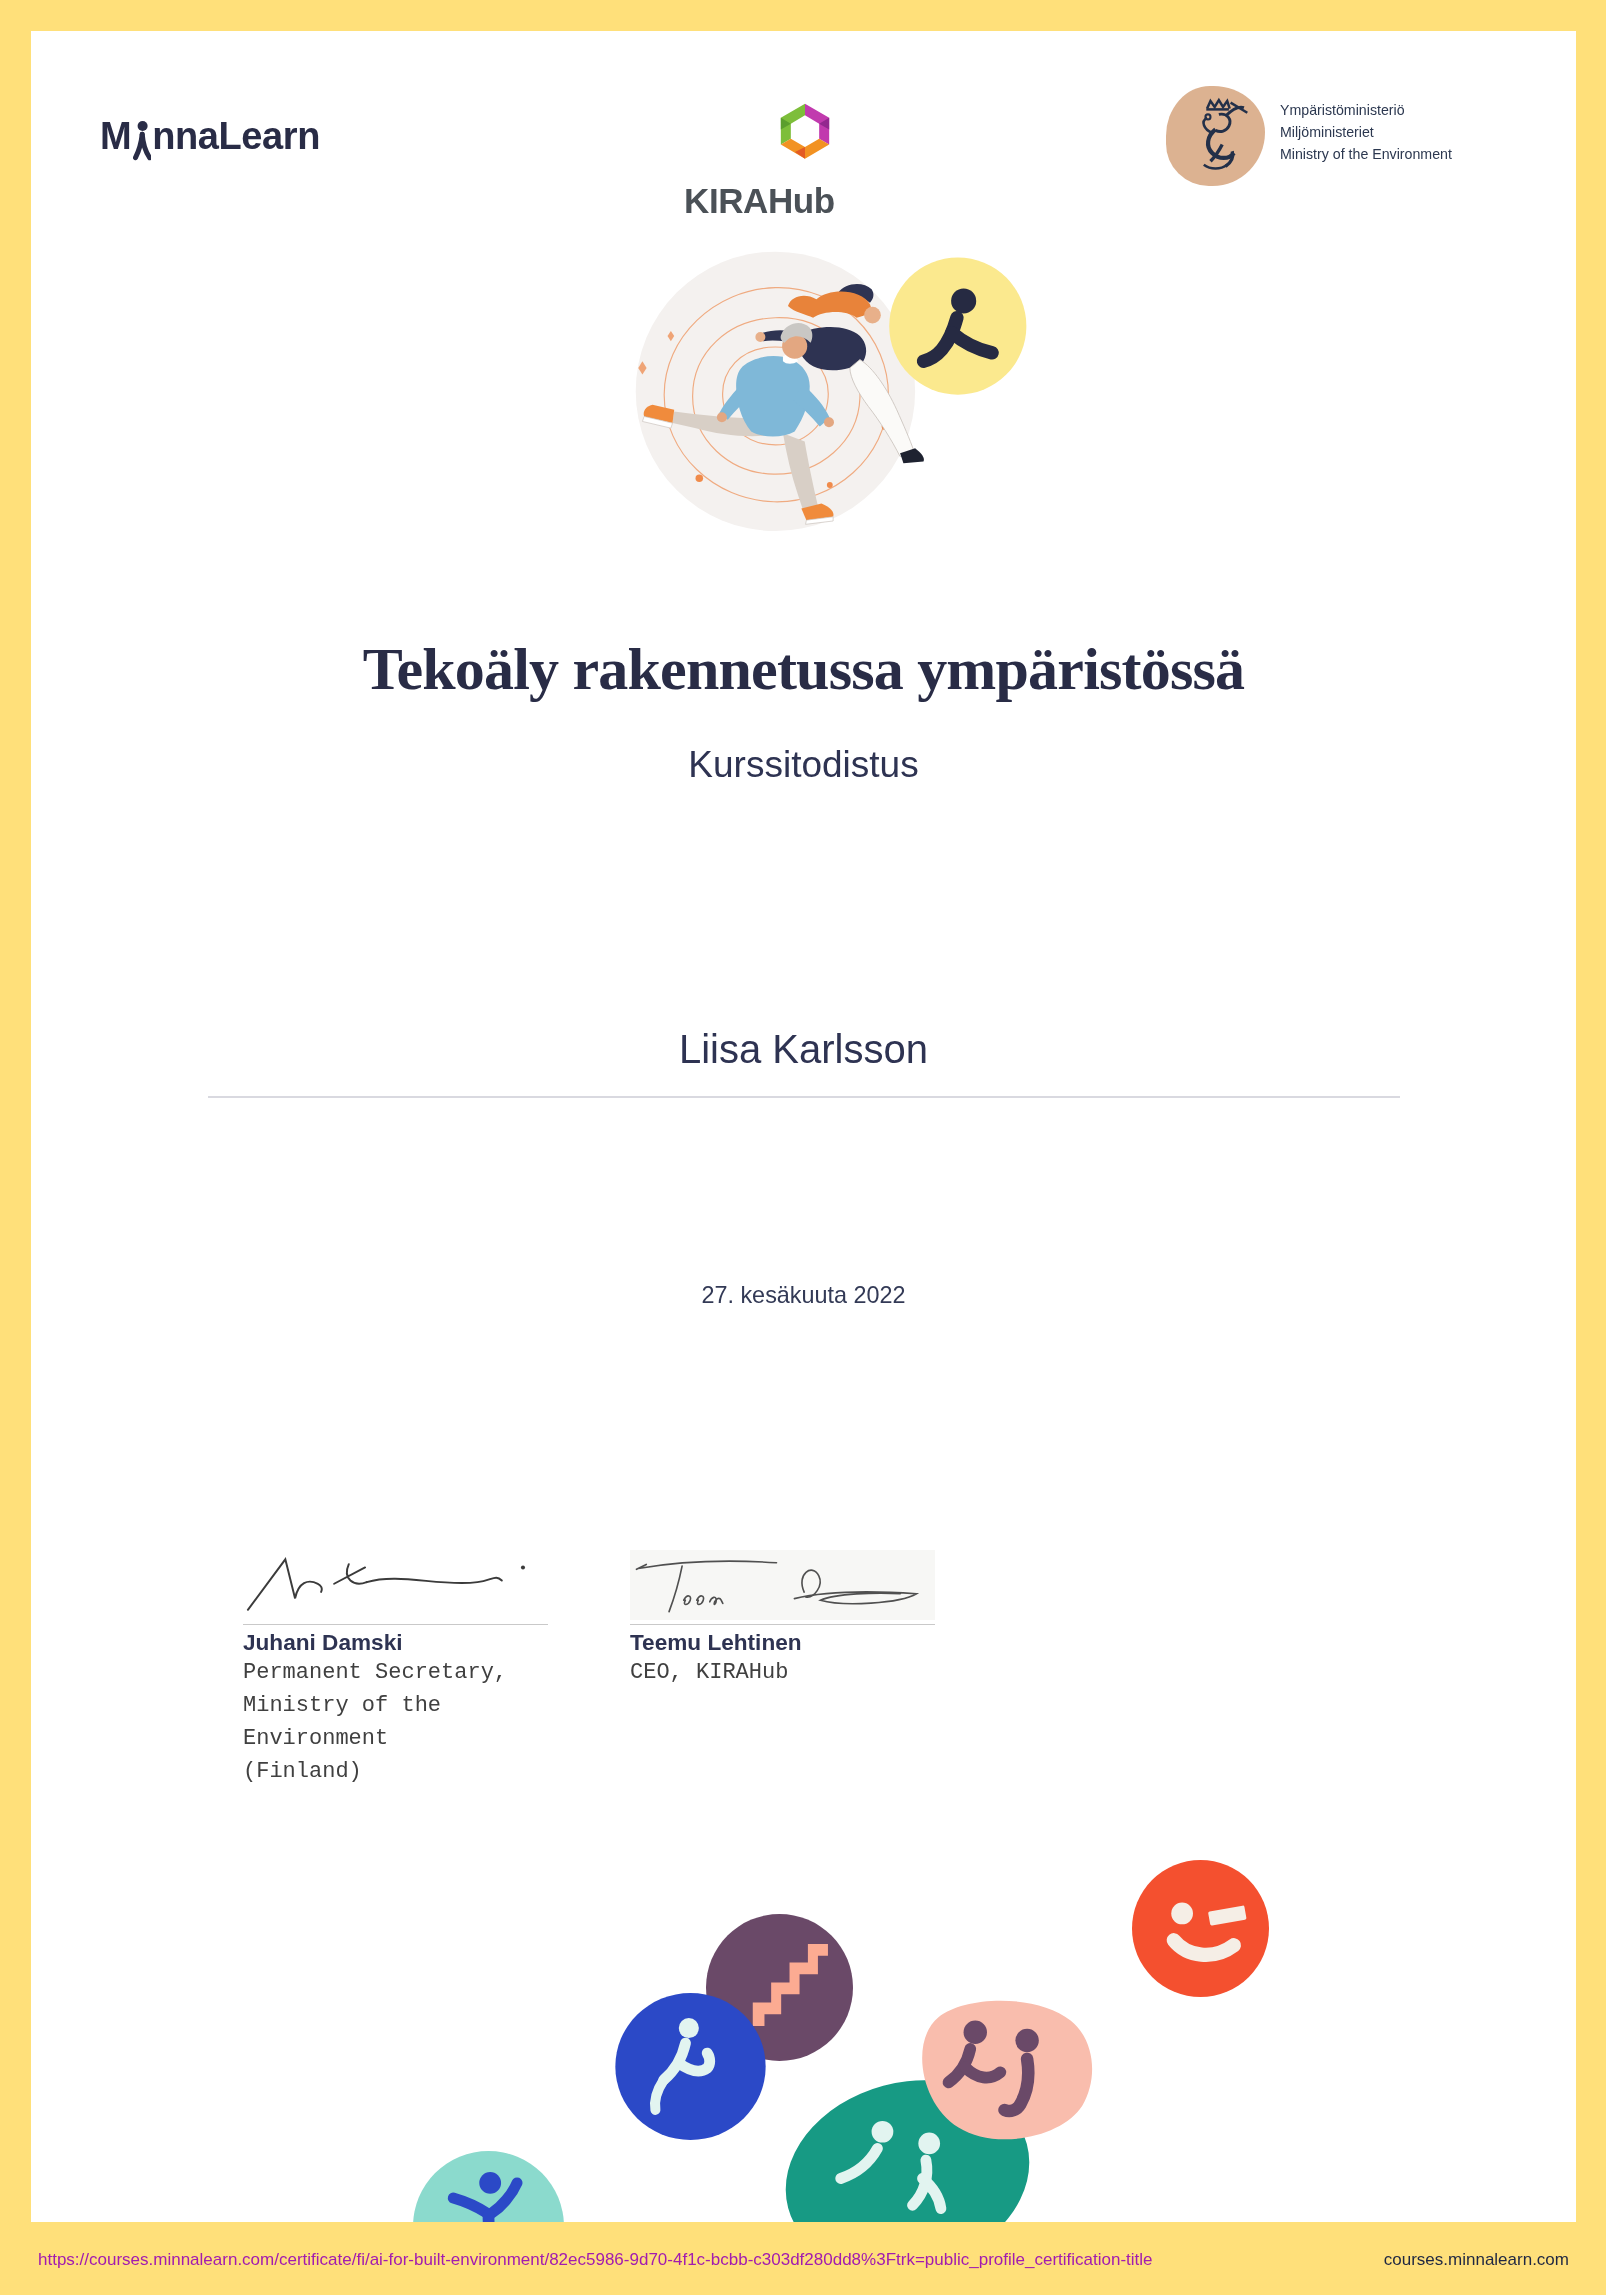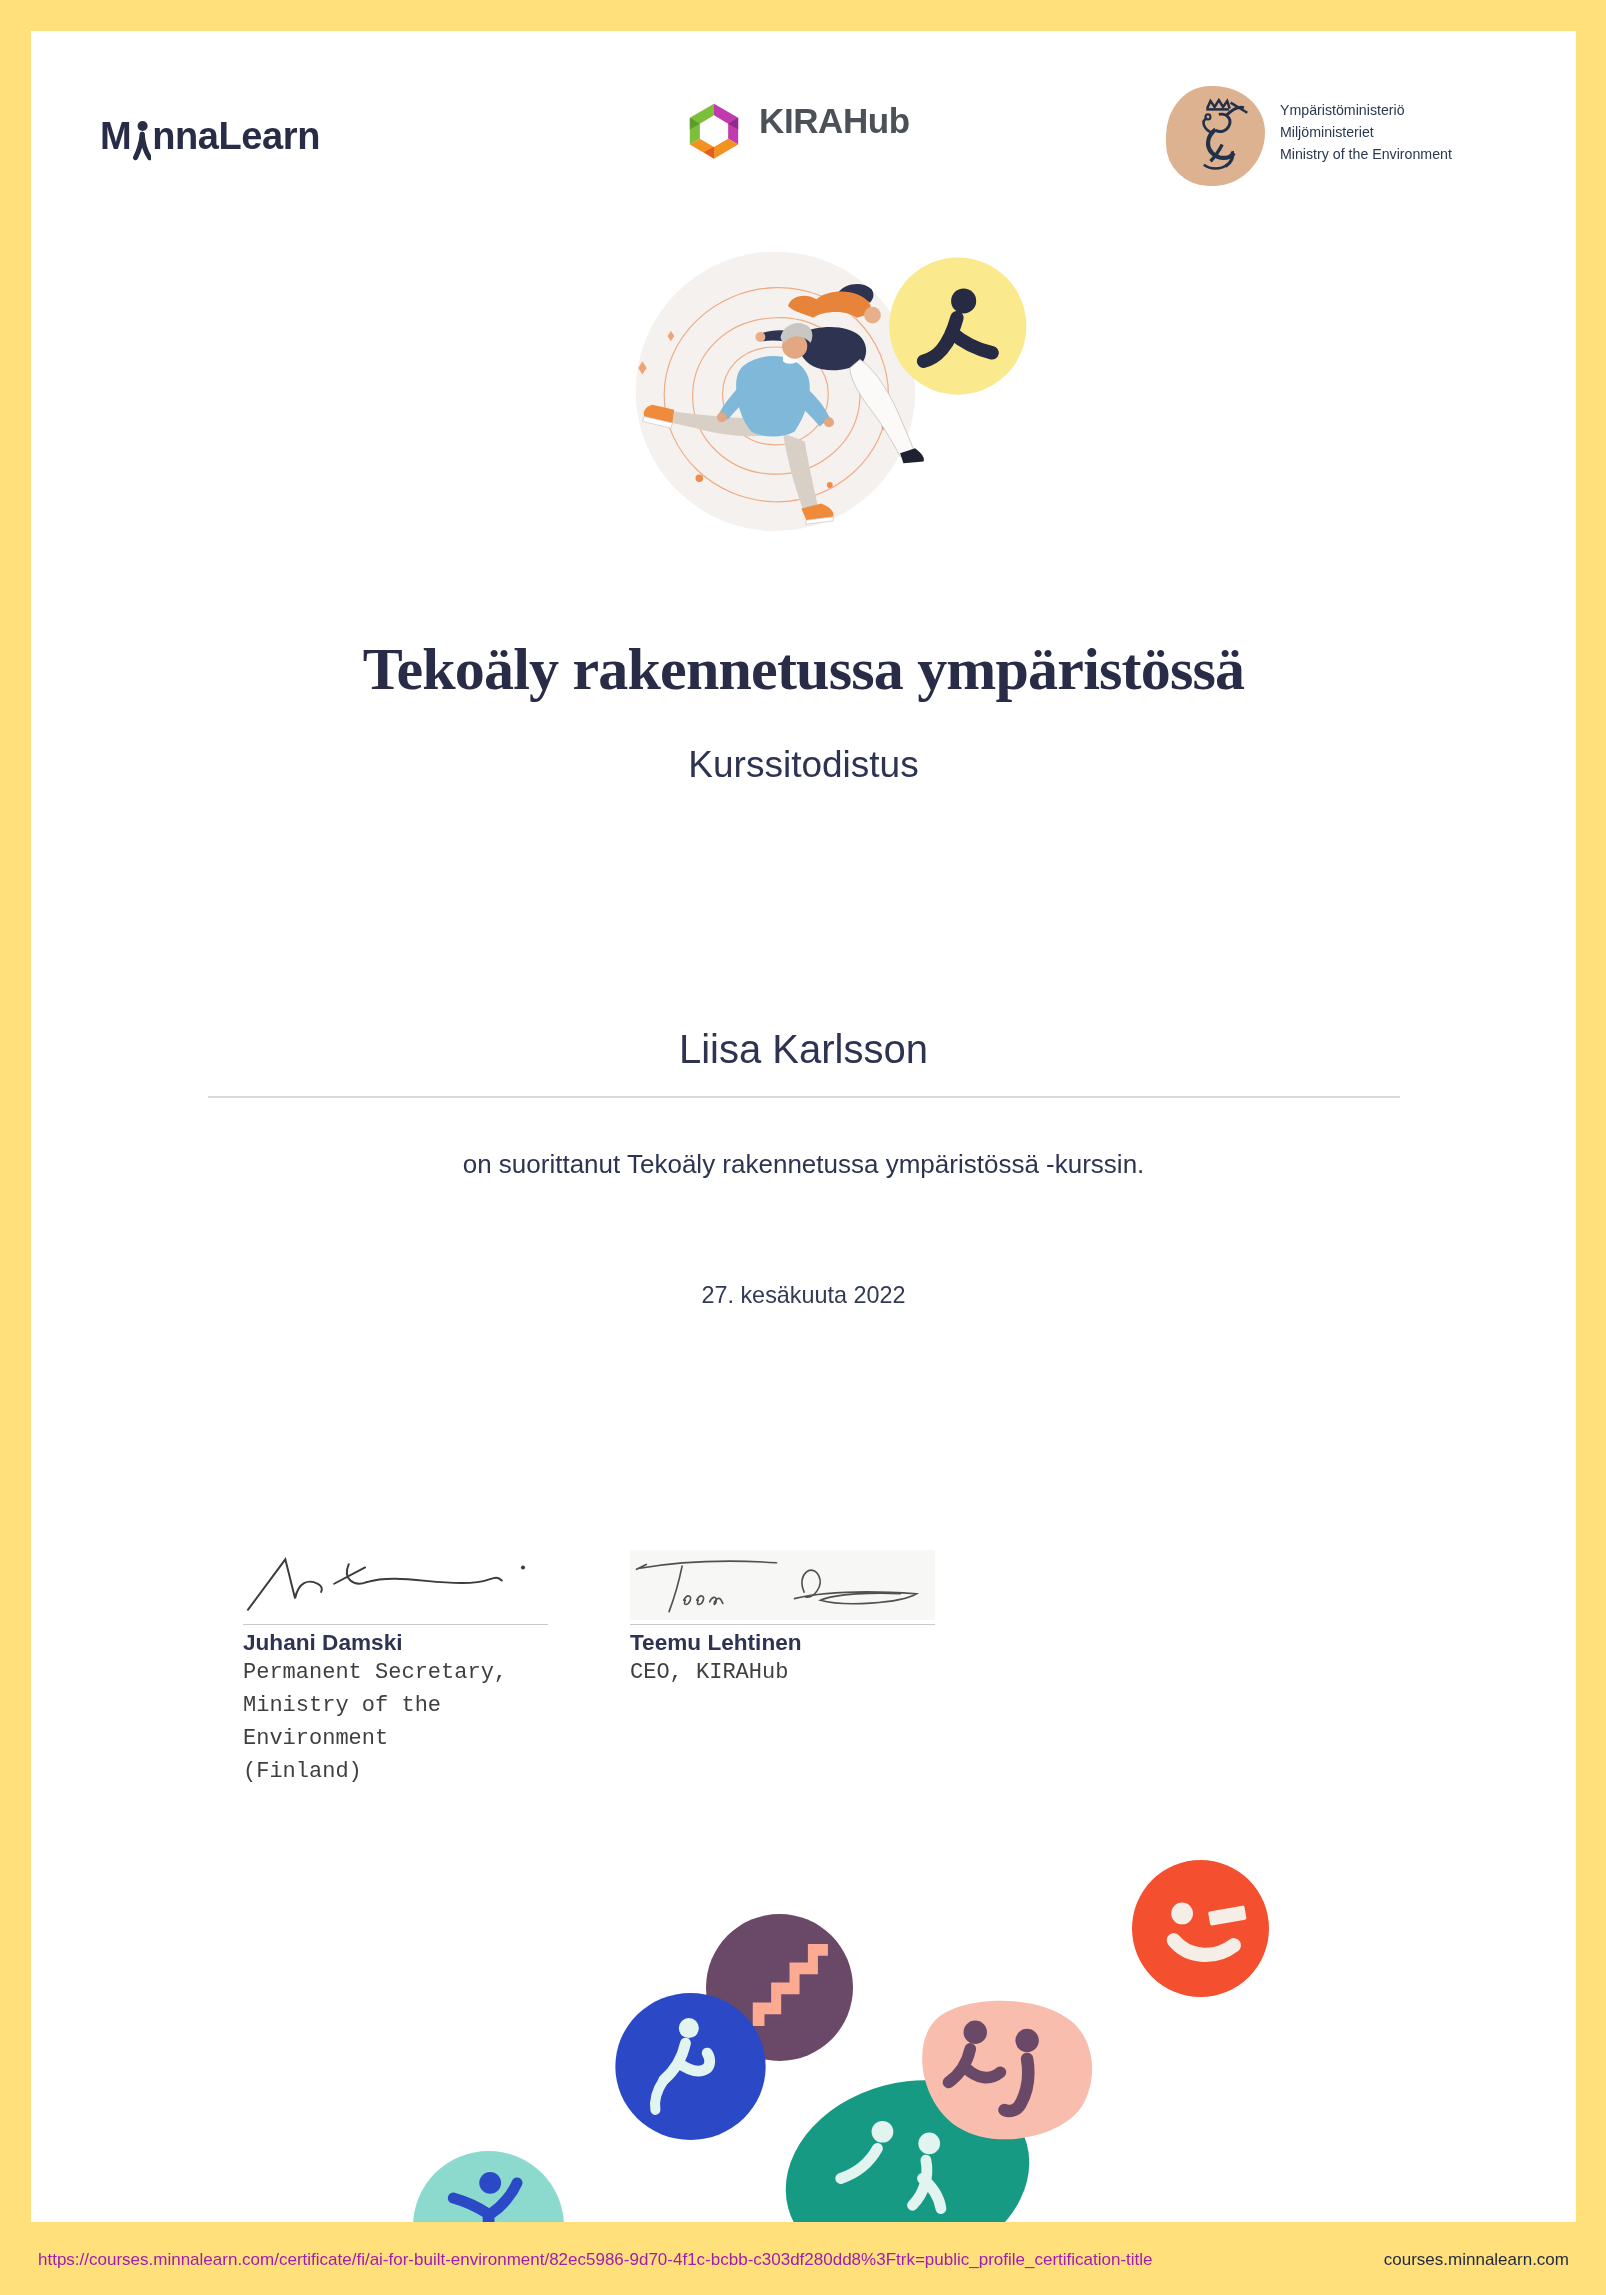--- a/index.html
+++ b/index.html
@@ -12,21 +12,21 @@
   }
   .abs{position:absolute;}
   .page{
     position:absolute;left:31px;top:31px;width:1545px;height:2192px;
     background:#ffffff;overflow:hidden;
   }
   
   .ml-logo{left:69px;top:84px;display:flex;align-items:flex-start;
     font-size:38px;font-weight:bold;letter-spacing:-0.4px;color:#292C46;}
   .ml-logo .glyph{margin:5px 0.8px 0 1.7px;}
-  .kira-logo{left:653px;top:70px;display:flex;align-items:flex-start;gap:15px;}
+  .kira-logo{left:653px;top:70px;display:flex;align-items:flex-end;gap:15px;flex-direction:column;}
   .kira-text{font-size:35px;font-weight:bold;color:#4B5157;letter-spacing:-0.4px;}
   .ministry{left:1135px;top:55px;display:flex;align-items:flex-start;gap:15px;}
   .ministry-blob{width:99px;height:100px;background:#DCB291;
     border-radius:46% 54% 55% 45% / 52% 48% 56% 44%;
     display:flex;align-items:center;justify-content:center;}
   .ministry-text{font-size:14.2px;line-height:22px;color:#2C3850;padding-top:13.4px;}
   
   .ctr{left:0;width:1545px;text-align:center;}
   .title{top:604px;font-size:60px;font-weight:bold;letter-spacing:-0.8px;color:#292C46;font-family:Liberation Serif, serif;}
   .subtitle{top:713px;font-size:37px;color:#2E3352;}
@@ -151,21 +151,20 @@
         <path d="M404,100 C400,114 396,126 386,138 C380,145 372,150 364,152" stroke="#262A42" stroke-width="16" fill="none" stroke-linecap="round"></path>
         <path d="M398,118 C412,130 428,138 446,142" stroke="#262A42" stroke-width="16" fill="none" stroke-linecap="round"></path>
       </g>
     </svg>
   </div>
 
   <div class="abs ctr title">Tekoäly rakennetussa ympäristössä</div>
   <div class="abs ctr subtitle">Kurssitodistus</div>
   <div class="abs ctr name">Liisa Karlsson</div>
   <div class="abs divider"></div>
-  <div class="abs ctr completion">on suorittanut Tekoäly rakennetussa ympäristössä -kurssin.</div>
   <div class="abs ctr date">27. kesäkuuta 2022</div>
 
   <div class="abs sig" style="left:212px;">
     <div class="sig-art">
       <span>
         <svg width="293" height="77" viewBox="0 0 360 92" fill="none" stroke="#3B3B3B" stroke-width="2.4" stroke-linecap="round">
           <path d="M6,82 L52,20 L64,68 C68,48 80,44 92,50 C96,52 98,56 96,60"></path>
           <path d="M112,50 L150,30 M130,26 C122,44 136,54 152,48"></path>
           <path d="M152,48 C192,36 242,54 288,48 C306,46 310,38 318,46"></path>
           <circle cx="344" cy="30" r="2.5" fill="#3B3B3B" stroke="none"></circle>

